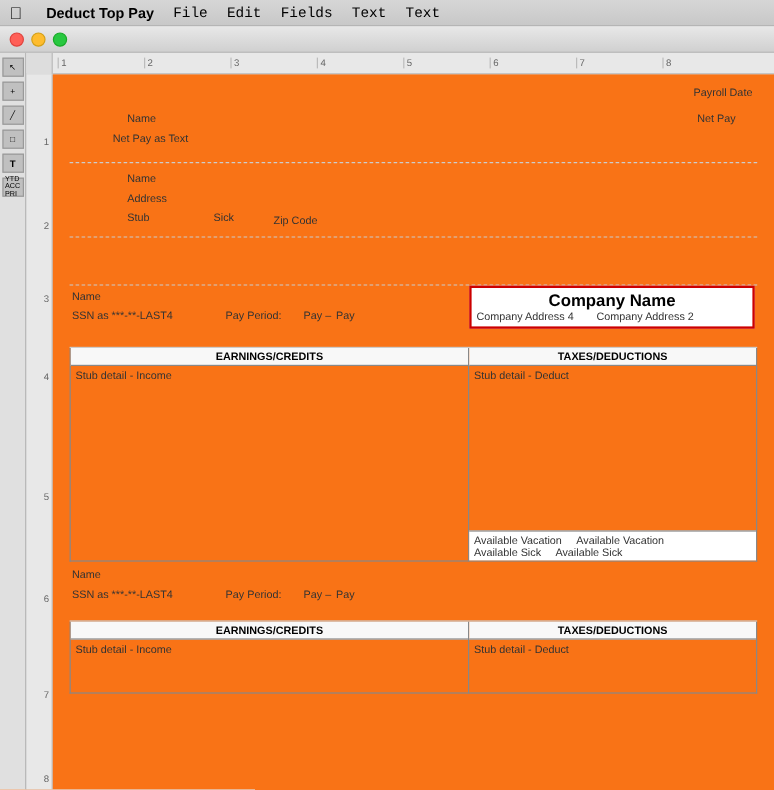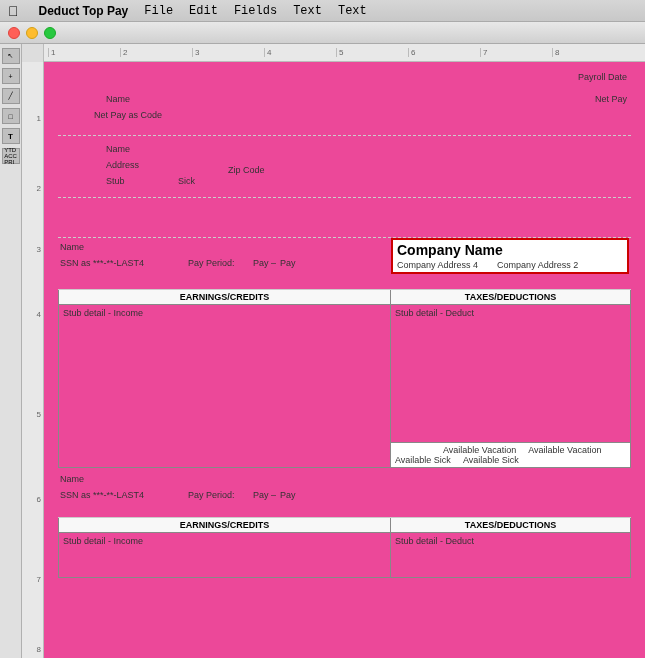--- a/index.html
+++ b/index.html
@@ -144,21 +144,21 @@
       position: absolute;
       left: 0;
       width: 22px;
       text-align: right;
       padding-right: 3px;
       font-size: 8px;
       color: #666;
     }
 
     .full-doc {
-      background: #ec4899;
+      background: #f97316;
       position: absolute;
       left: 22px;
       top: 18px;
       right: 0;
       bottom: 0;
       overflow-y: hidden;
       padding: 0;
     }
   </style>
 </head>
@@ -220,64 +220,64 @@
 
     <div class="full-doc">
       <div style="position: relative; padding: 6px 14px 0 14px;">
 
         <div style="position:relative; height:68px; border-bottom: 1px dashed #ccc;">
 
           <span style="position:absolute; right:4px; top:4px; font-size:9px; color:#333;">Payroll Date</span>
 
           <span style="position:absolute; left:48px; top:26px; font-size:9px; color:#333;">Name</span>
 
-          <span style="position:absolute; right:4px; top:26px; font-size:9px; color:#333;text-align:center;">Net Pay</span>
-
-          <span style="position:absolute; left:36px; top:42px; font-size:9px; color:#333;">Net Pay as Code</span>
+          <span style="position:absolute; right:18px; top:26px; font-size:9px; color:#333;text-align:center;">Net Pay</span>
+
+          <span style="position:absolute; left:36px; top:42px; font-size:9px; color:#333;">Net Pay as Text</span>
         </div>
 
         <div style="position:relative; height:62px; border-bottom: 1px dashed #ccc;">
           <span style="position:absolute; left:48px; top:8px; font-size:9px; color:#333;">Name</span>
           <span style="position:absolute; left:48px; top:24px; font-size:9px; color:#333;">Address</span>
           <span style="position:absolute; left:48px; top:40px; font-size:9px; color:#333;">Stub</span>
           <span style="position:absolute; left:120px; top:40px; font-size:9px; color:#333;">Sick</span>
-          <span style="position:absolute; left:170px; top:29px; font-size:9px; color:#333;">Zip Code</span>
+          <span style="position:absolute; left:170px; top:43px; font-size:9px; color:#333;">Zip Code</span>
         </div>
 
         <div style="position:relative; height:40px; border-bottom: 1px dashed #ccc;">
         </div>
 
         <div style="position:relative; height:52px; border-bottom: 1px solid #ccc;">
           <span style="position:absolute; left:2px; top:4px; font-size:9px; color:#333;">Name</span>
           <span style="position:absolute; left:2px; top:20px; font-size:9px; color:#333;">SSN as ***-**-LAST4</span>
           <span style="position:absolute; left:130px; top:20px; font-size:9px; color:#333;">Pay Period:</span>
           <span style="position:absolute; left:195px; top:20px; font-size:9px; color:#333;">Pay</span>
           <span style="position:absolute; left:213px; top:20px; font-size:9px; color:#333;">–</span>
           <span style="position:absolute; left:222px; top:20px; font-size:9px; color:#333;">Pay</span>
 
           <div style="position:absolute; left:333px; top:0px; right:2px; border:2px solid #cc0000; background:white; padding:2px 4px; z-index:10;">
-            <span style="font-size:14px; font-weight:bold; color:#000; display:block;">Company Name</span>
+            <span style="font-size:14px; font-weight:bold; color:#000; display:block;text-align:center;">Company Name</span>
             <span style="font-size:9px; color:#333;">Company Address 4</span>
             <span style="font-size:9px; color:#333; margin-left:16px;">Company Address 2</span>
           </div>
         </div>
 
         <div style="display:flex; height:178px;">
 
           <div style="flex:0 0 333px; border:1px solid #888; border-top:none;">
             <div style="font-size:9px; font-weight:bold; text-align:center; padding:2px 0; border-bottom:1px solid #888; background:#f8f8f8;">EARNINGS/CREDITS</div>
             <div style="font-size:9px; padding:3px 4px; color:#333;">Stub detail - Income</div>
           </div>
 
           <div style="flex: 1 1 0%; border-right: 1px solid rgb(136, 136, 136); border-bottom: 1px solid rgb(136, 136, 136); border-image: initial; border-left: none; border-top: none; position: relative;">
             <div style="font-size:9px; font-weight:bold; text-align:center; padding:2px 0; border-bottom:1px solid #888; background:#f8f8f8;">TAXES/DEDUCTIONS</div>
             <div style="font-size:9px; padding:3px 4px; color:#333;">Stub detail - Deduct</div>
 
             <div style="position: absolute; bottom: 0px; left: 0px; right: 0px; padding: 2px 4px; border-top: 1px solid rgb(136, 136, 136); font-size: 9px; color: rgb(51, 51, 51); background: white;">
-              <div style="display:flex; gap:12px;margin-left:48px;">
+              <div style="display:flex; gap:12px;">
                 <span>Available Vacation</span>
                 <span>Available Vacation</span>
               </div>
               <div style="display:flex; gap:12px;">
                 <span>Available Sick</span>
                 <span>Available Sick</span>
               </div>
             </div>
           </div>
         </div>

